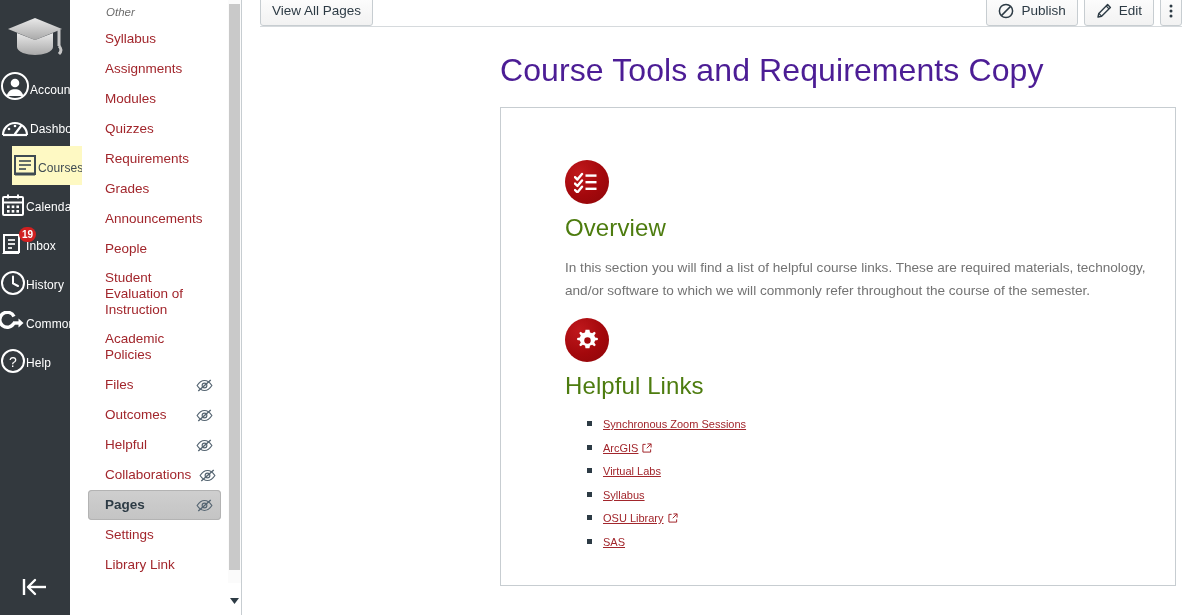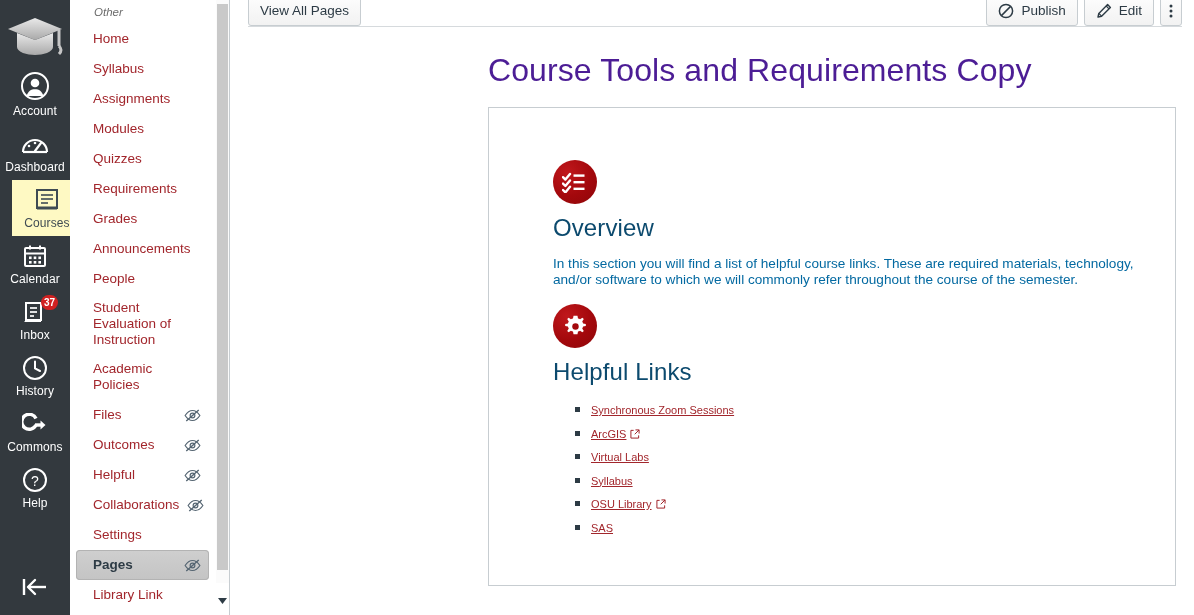--- a/index.html
+++ b/index.html
@@ -19,21 +19,21 @@
     display: flex; flex-direction: column; align-items: center;
     position: relative;
   }
   .gn-logo {
     width: 70px; height: 68px;
     display: flex; align-items: center; justify-content: center;
     padding-top: 6px;
   }
   .gn-item {
     width: 70px; padding: 7px 0 6px;
-    display: flex; flex-direction: column; align-items: center;
+    display: flex; flex-direction: row; align-items: center;
     color: #ffffff; text-decoration: none;
     font-size: 12px; line-height: 14px;
     position: relative;
   }
   .gn-item.active { background: #fef9c3; color: #3f4b53; margin-left: 24px; }
   .gn-item .gn-ico { height: 26px; display: flex; align-items: flex-end; justify-content: center; position: relative; }
   .gn-item .gn-label { margin-top: 3px; letter-spacing: .1px; }
   .gn-spacer { flex: 1 1 auto; }
   .gn-collapse {
     width: 70px; height: 56px;
@@ -47,20 +47,21 @@
     text-align: center; font-weight: bold;
   }
 
   
   .course-nav {
     width: 160px; flex: 0 0 160px; height: 615px;
     background: #ffffff;
     border-right: 1px solid #c7cdd1;
     position: relative;
     padding: 0;
+    margin-left: 12px;
   }
   .cn-scroll {
     position: absolute; inset: 0 14px 0 0;
     padding: 0 0 10px 0;
     overflow: hidden;
   }
   .cn-other {
     font-size: 11.5px; font-style: italic; color: #6b6b6b;
     padding: 6px 0 6px 24px;
   }
@@ -138,25 +139,25 @@
     overflow: hidden;
   }
   .section-icon {
     width: 44px; height: 44px; border-radius: 50%;
     background: radial-gradient(circle at 32% 28%, #c0181c 0%, #a3080c 55%, #8d0609 100%);
     display: flex; align-items: center; justify-content: center;
     margin: 16px 0 10px 0;
   }
   .section-icon.first { margin-top: 24px; }
   h2.section-heading {
-    font-size: 24px; font-weight: 400; color: #0c4a6e;
+    font-size: 24px; font-weight: 400; color: #4d7c0f;
     margin: 6px 0 14px 0; letter-spacing: .1px;
   }
   p.body-text {
-    font-size: 13.6px; line-height: 16px; color: #0369a1;
+    font-size: 13.6px; line-height: 23px; color: #737373;
     max-width: 768px;
   }
   ul.links {
     list-style: none; margin: 6px 0 0 22px; padding: 0;
   }
   ul.links li {
     position: relative; padding: 0 0 0 16px; margin-bottom: 3.5px;
     font-size: 13.6px; line-height: 19px;
   }
   ul.links li:before {
@@ -249,21 +250,21 @@
 
     <a class="gn-item" href="#">
       <span class="gn-ico">
         <svg width="26" height="26" viewBox="0 0 26 26">
           <rect x="4" y="4" width="15" height="17" fill="none" stroke="#ffffff" stroke-width="2"></rect>
           <line x1="8" y1="9" x2="15" y2="9" stroke="#ffffff" stroke-width="1.7"></line>
           <line x1="8" y1="13" x2="15" y2="13" stroke="#ffffff" stroke-width="1.7"></line>
           <line x1="8" y1="17" x2="12" y2="17" stroke="#ffffff" stroke-width="1.7"></line>
           <path d="M4 21 L2 23 L19 23 L19 21 Z" fill="#ffffff"></path>
         </svg>
-        <span class="badge">37</span>
+        <span class="badge">19</span>
       </span>
       <span class="gn-label">Inbox</span>
     </a>
 
     <a class="gn-item" href="#">
       <span class="gn-ico">
         <svg width="26" height="26" viewBox="0 0 26 26">
           <circle cx="13" cy="13" r="11" fill="none" stroke="#ffffff" stroke-width="2"></circle>
           <path d="M13 6.5 L13 13.5 L18 16" fill="none" stroke="#ffffff" stroke-width="2" stroke-linecap="round"></path>
         </svg>
@@ -300,23 +301,20 @@
         <line x1="10" y1="12" x2="28" y2="12" stroke="#ffffff" stroke-width="2.4"></line>
         <path d="M17 5 L10 12 L17 19" fill="none" stroke="#ffffff" stroke-width="2.4" stroke-linecap="round" stroke-linejoin="round"></path>
       </svg>
     </div>
   </nav>
 
   <nav class="course-nav">
     <div class="cn-scroll">
       <div class="cn-other">Other</div>
       <div id="cn-list">
-          <a href="#" class="cn-item">
-            <span class="cn-label">Home</span>
-          </a>
           <a href="#" class="cn-item">
             <span class="cn-label">Syllabus</span>
           </a>
           <a href="#" class="cn-item">
             <span class="cn-label">Assignments</span>
           </a>
           <a href="#" class="cn-item">
             <span class="cn-label">Modules</span>
           </a>
           <a href="#" class="cn-item">
@@ -372,33 +370,33 @@
           </a>
           <a href="#" class="cn-item">
             <span class="cn-label">Collaborations</span>
             <span class="cn-eye">
               <svg width="17" height="15" viewBox="0 0 18 15">
   <path d="M1.2 7.5 C3.5 3.9 6.1 2.2 9 2.2 C11.9 2.2 14.5 3.9 16.8 7.5 C14.5 11.1 11.9 12.8 9 12.8 C6.1 12.8 3.5 11.1 1.2 7.5 Z" fill="none" stroke="#556572" stroke-width="1.25"></path>
   <circle cx="9" cy="7.5" r="2.5" fill="none" stroke="#556572" stroke-width="1.25"></circle>
   <line x1="2.4" y1="13.4" x2="15.6" y2="1.6" stroke="#556572" stroke-width="1.5"></line>
 </svg>
             </span>
-          </a>
-          <a href="#" class="cn-item">
-            <span class="cn-label">Settings</span>
           </a>
           <a href="#" class="cn-item active">
             <span class="cn-label">Pages</span>
             <span class="cn-eye">
               <svg width="17" height="15" viewBox="0 0 18 15">
   <path d="M1.2 7.5 C3.5 3.9 6.1 2.2 9 2.2 C11.9 2.2 14.5 3.9 16.8 7.5 C14.5 11.1 11.9 12.8 9 12.8 C6.1 12.8 3.5 11.1 1.2 7.5 Z" fill="none" stroke="#556572" stroke-width="1.25"></path>
   <circle cx="9" cy="7.5" r="2.5" fill="none" stroke="#556572" stroke-width="1.25"></circle>
   <line x1="2.4" y1="13.4" x2="15.6" y2="1.6" stroke="#556572" stroke-width="1.5"></line>
 </svg>
             </span>
+          </a>
+          <a href="#" class="cn-item">
+            <span class="cn-label">Settings</span>
           </a>
           <a href="#" class="cn-item">
             <span class="cn-label">Library Link</span>
           </a>
         </div>
     </div>
 
     <div class="cn-sb">
       <div class="cn-sb-track"></div>
       <div class="cn-sb-thumb"></div>

